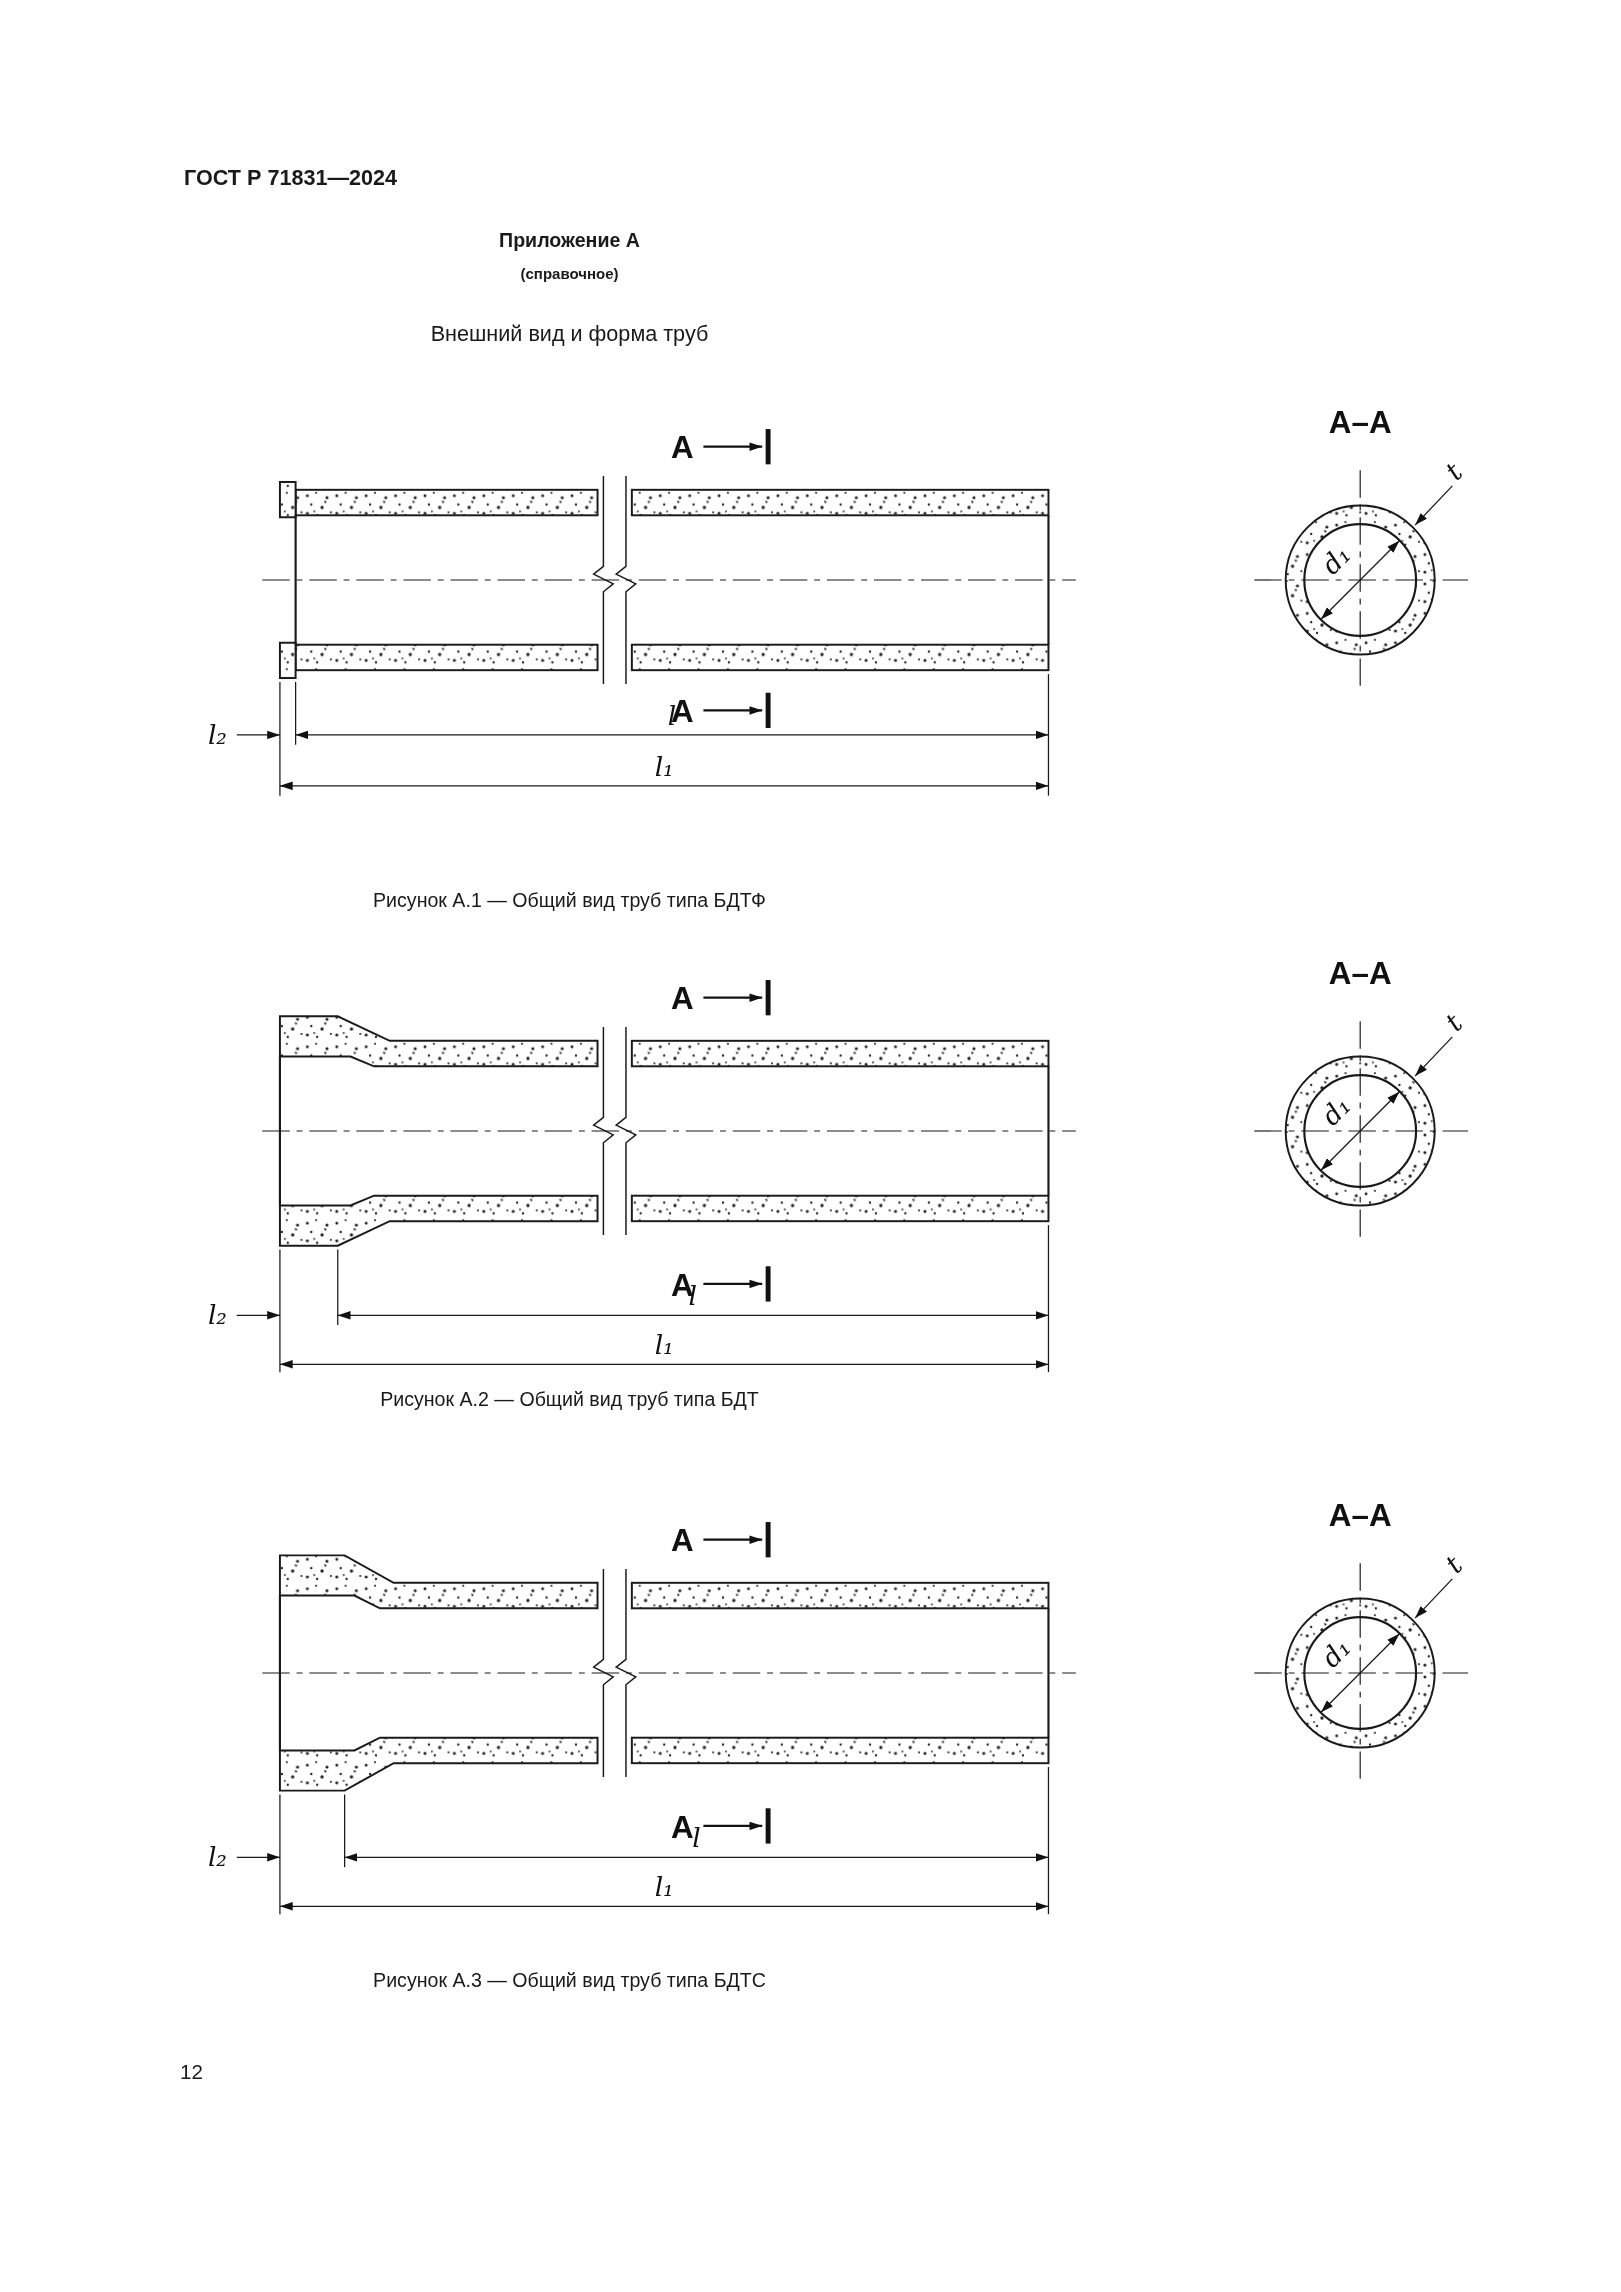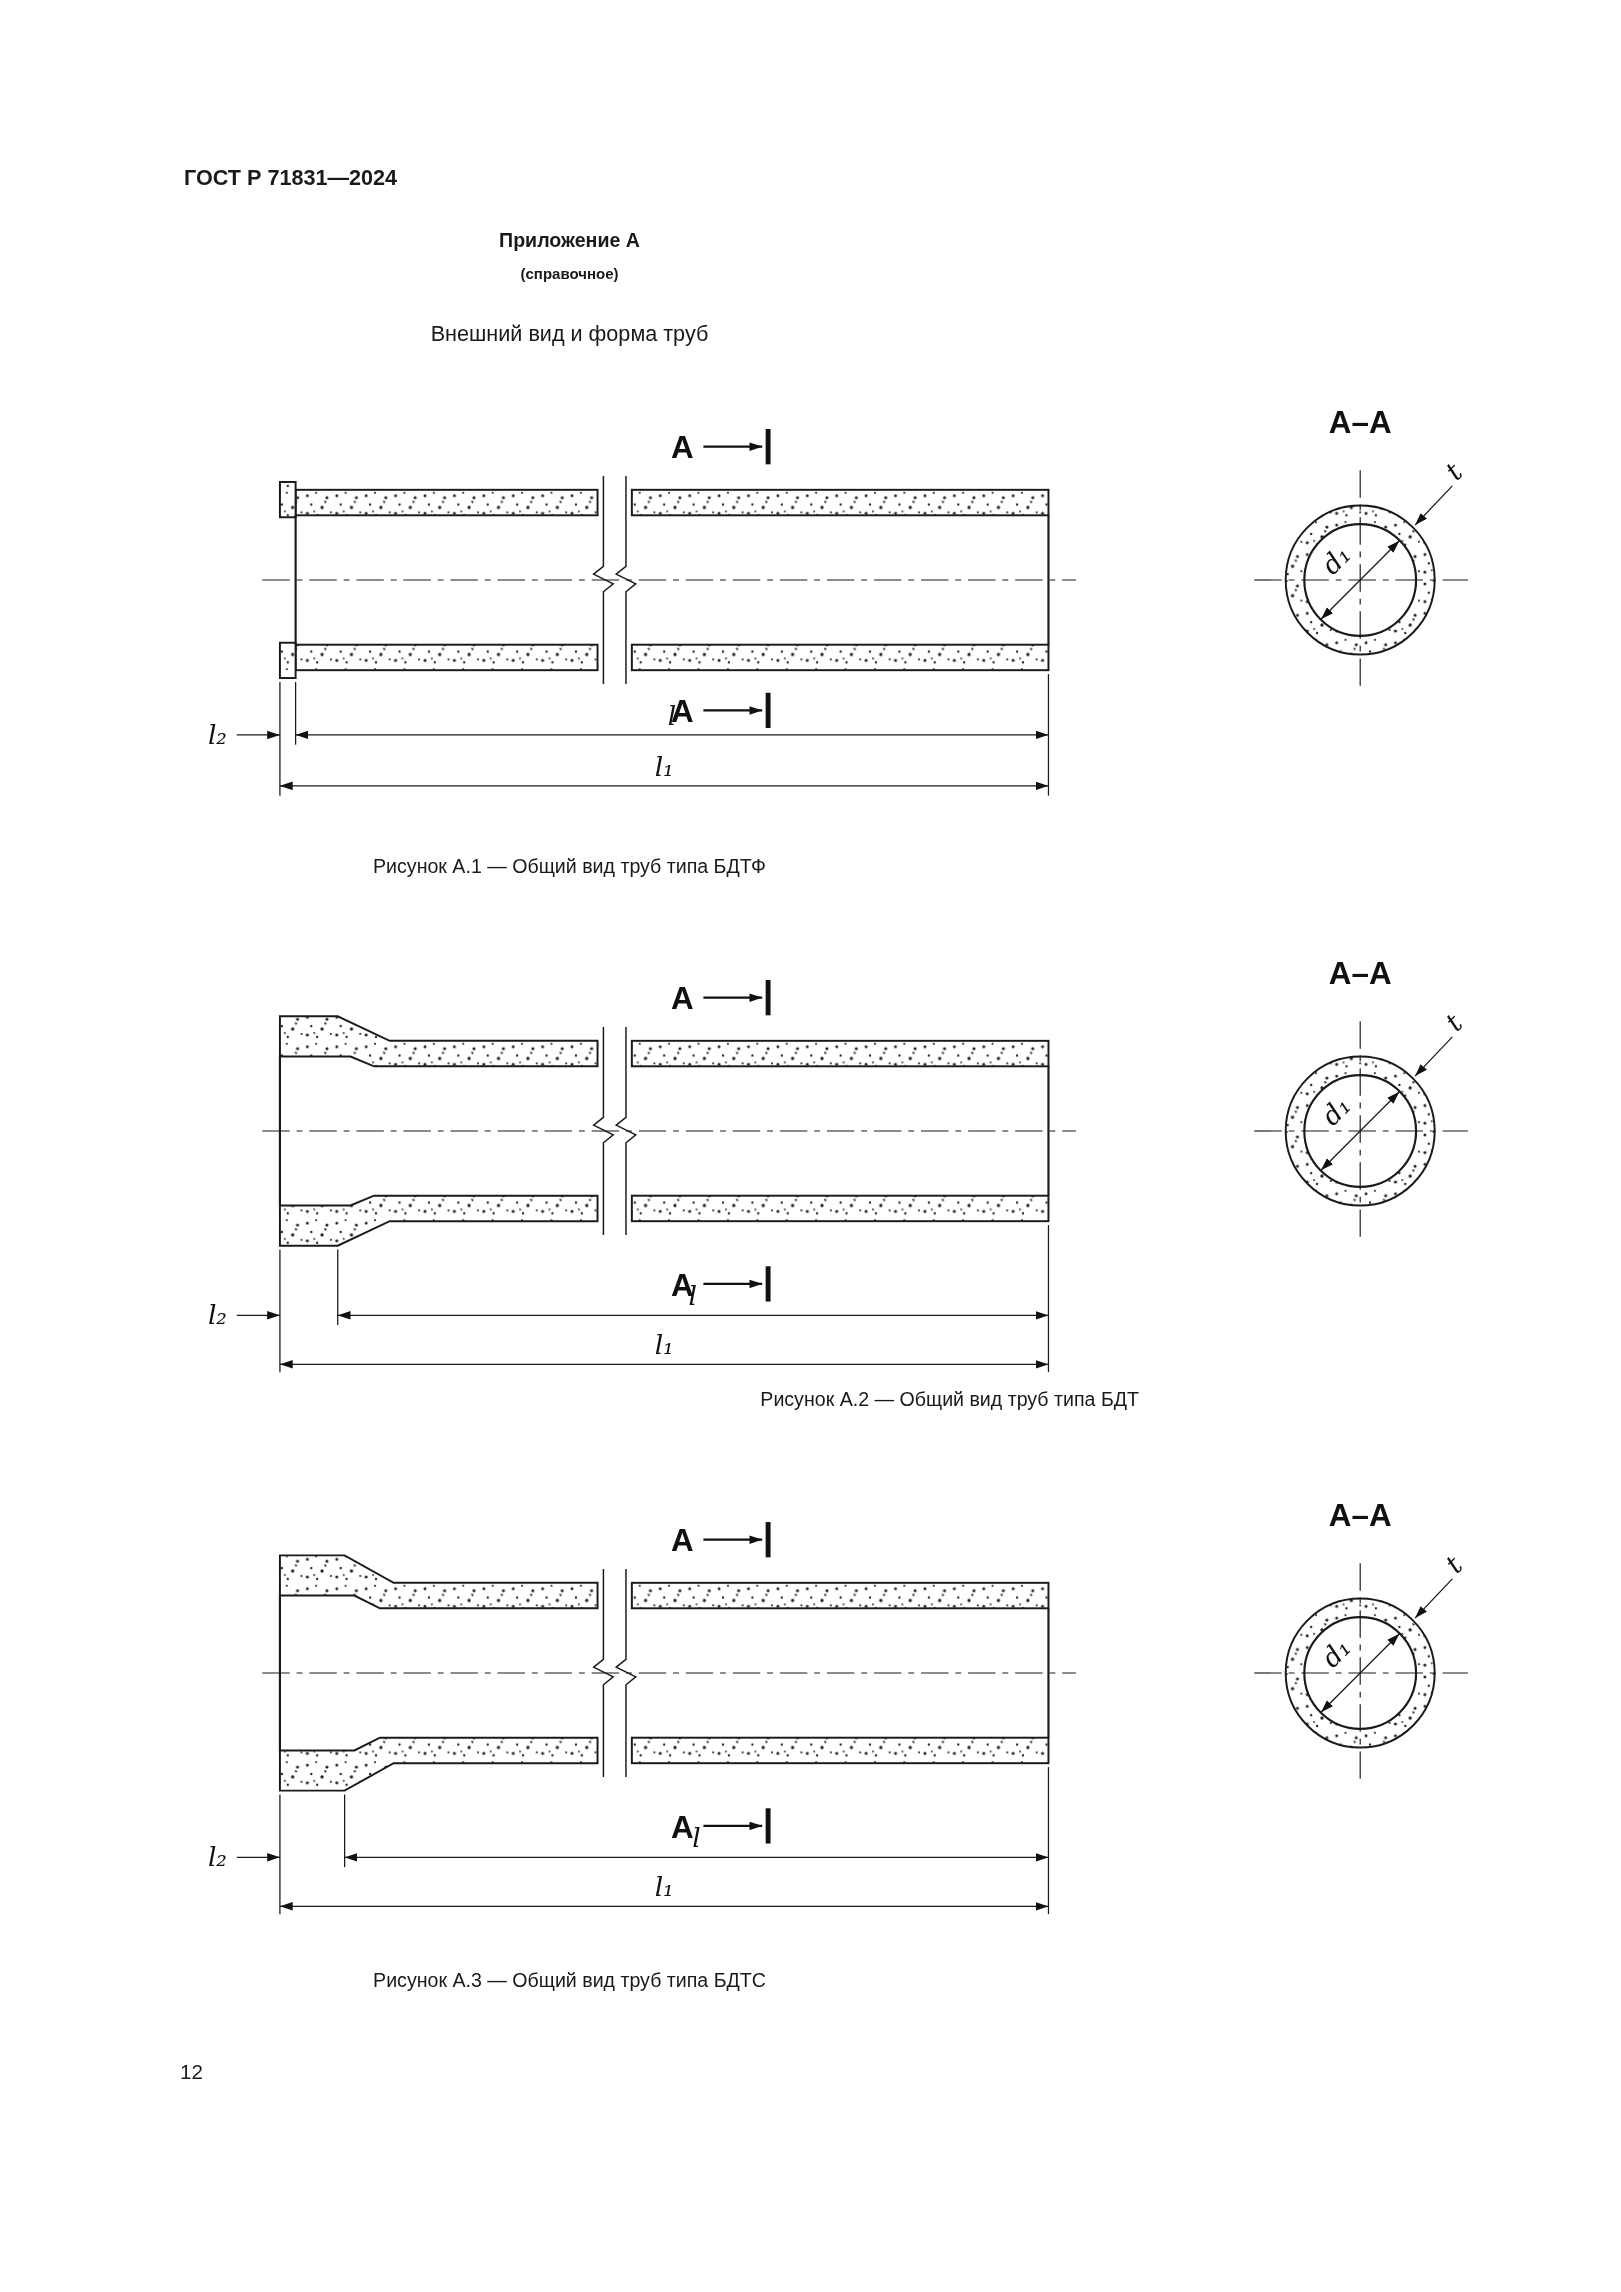--- a/index.html
+++ b/index.html
@@ -8,22 +8,22 @@
     width:1621px; height:2293px; position:relative;
     font-family:"Liberation Sans", sans-serif; color:#1a1a1a;
     overflow:hidden;
   }
   .doc-header { position:absolute; left:184px; top:165px; font-size:21.6px; font-weight:bold; }
   .centercol { position:absolute; left:0; width:1139px; text-align:center; }
   .appendix-title    { top:229px; font-size:19.6px; font-weight:bold; }
   .appendix-subtitle { top:265px; font-size:15px; font-weight:bold; }
   .appendix-heading  { top:321px; font-size:21.6px; font-weight:normal; }
   .fig-caption { font-size:19.6px; }
-  #caption-a1 { top:855px; }
-  #caption-a2 { top:1388px;text-align:right; }
+  #caption-a1 { top:889px; }
+  #caption-a2 { top:1388px; }
   #caption-a3 { top:1969px; }
   .fig { position:absolute; left:127px; }
   #fig-a1 { top:372px; }
   #fig-a2 { top:923px; }
   #fig-a3 { top:1465px; }
   .page-number { position:absolute; left:180px; top:2060px; font-size:20.6px; }
 
   svg .ol   { stroke:#1a1a1a; stroke-width:2.2; fill:none; }
   svg .olf  { stroke:#1a1a1a; stroke-width:2.2; fill:#ffffff; }
   svg .thin { stroke:#1a1a1a; stroke-width:1.3; fill:none; }

